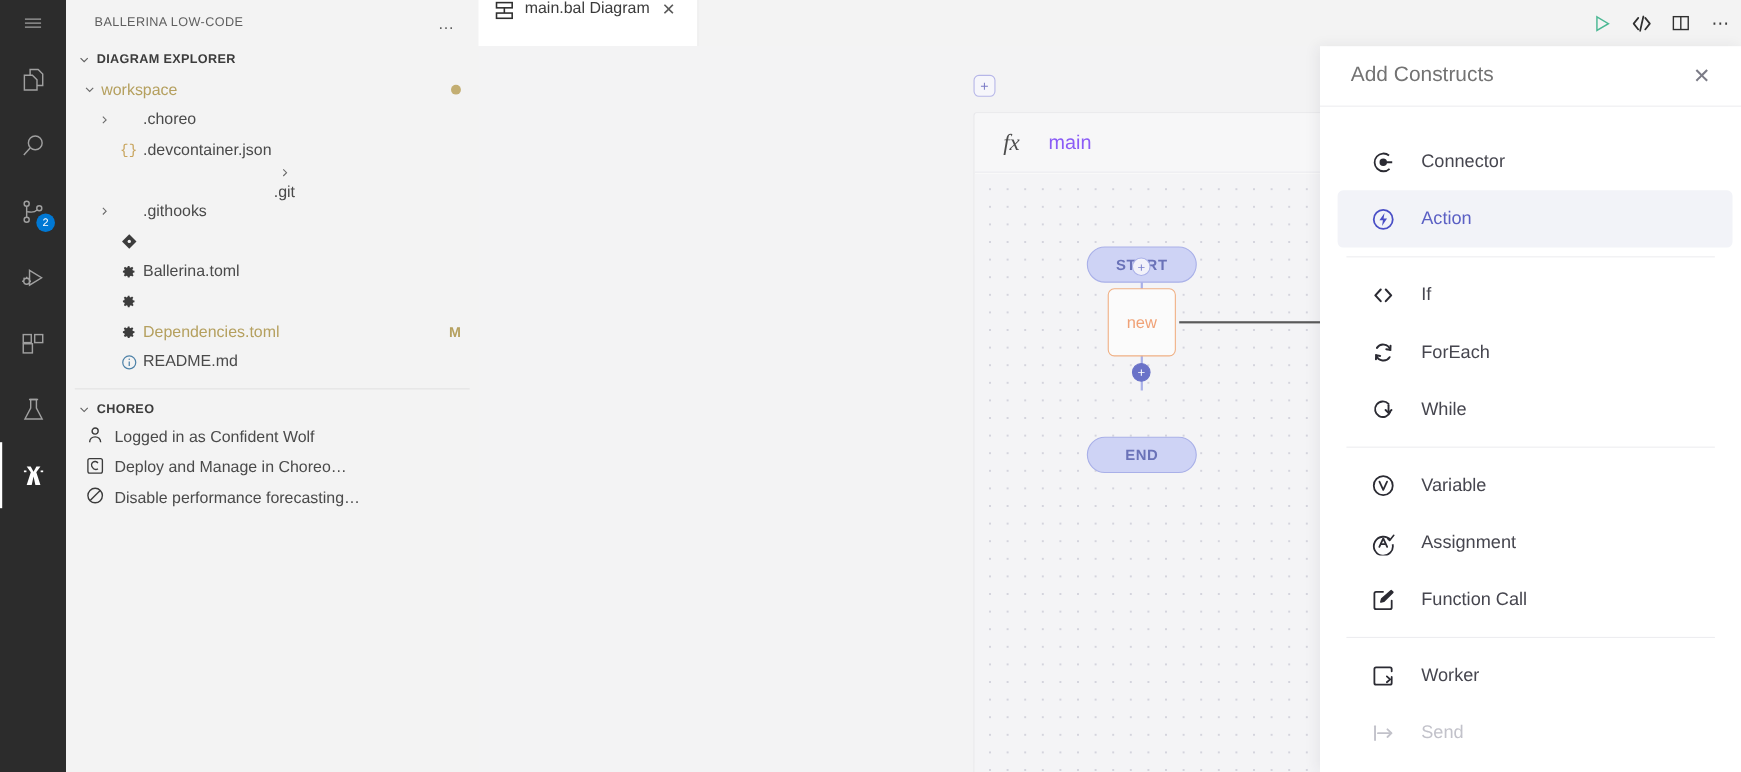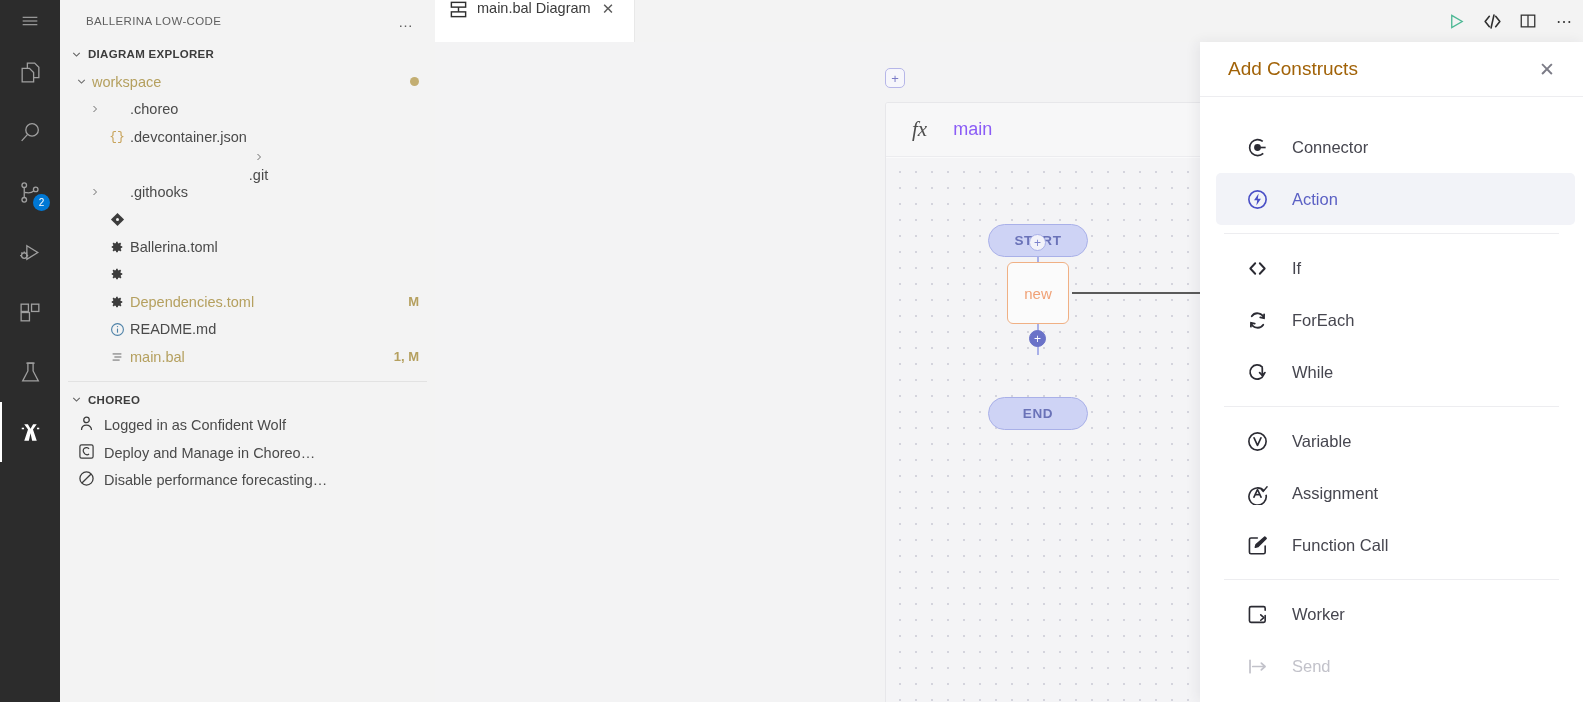--- a/index.html
+++ b/index.html
@@ -181,21 +181,21 @@
   .panel {
     position:absolute; right:0; top:42px; width:383px; bottom:0;
     background:#ffffff; z-index: 60;
     box-shadow: -3px 0 12px rgba(40,40,60,0.07);
     display:flex; flex-direction:column;
   }
   .panel-head {
     height:55px; display:flex; align-items:center; justify-content:space-between;
     padding:0 28px 0 28px; border-bottom:1px solid #ededf0; flex:0 0 55px;
   }
-  .panel-title { font-size:19px; color:#a16207; }
+  .panel-title { font-size:19px; color:#737373; }
   .panel-close { font-size:19px; color:#7b7b86; }
   .panel-list { padding-top:24px; overflow:hidden; }
   .construct {
     display:flex; align-items:center; gap:22px;
     height:52px; padding-left:28px; margin:0 8px 0 16px; border-radius:5px;
     font-size:16.5px; color:#46464f;
   }
   .construct.selected { background:#f2f3f8; color:#5b60c4; }
   .construct.disabled { color:#c2c2ca; }
   .construct .cicon { width:26px; height:26px; display:flex; align-items:center; justify-content:center; flex:0 0 26px; }
@@ -395,32 +395,20 @@
           <svg width="15" height="15" viewBox="0 0 16 16" fill="none" stroke="#4e82a8" stroke-width="1.2">
               <circle cx="8" cy="8" r="6.3"></circle>
               <line x1="8" y1="7" x2="8" y2="11.4"></line>
               <circle cx="8" cy="4.9" r="0.75" fill="#4e82a8" stroke="none"></circle>
             </svg>
         </span>
         <span class="lbl">README.md</span>
         <span class="state"></span>
       </div>
 
-      <div class="tree-row mod" style="padding-left:26px;">
-        <span class="twisty"></span>
-        <span class="ficon">
-          <svg width="14" height="14" viewBox="0 0 16 16" fill="none" stroke="#6f6f6f" stroke-width="1.2">
-            <line x1="3" y1="4.5" x2="13" y2="4.5"></line>
-              <line x1="5" y1="8" x2="13" y2="8"></line>
-              <line x1="3" y1="11.5" x2="11" y2="11.5"></line>
-          </svg>
-        </span>
-        <span class="lbl">main.bal</span>
-        <span class="state">1, M</span>
-      </div>
 
       <div class="sb-sep"></div>
 
       <div class="section-header" style="margin-top:6px;">
         <span class="chev">
           <svg width="13" height="13" viewBox="0 0 16 16" fill="none" stroke="#5f5f5f" stroke-width="1.3">
               <path d="M4 6l4 4 4-4"></path>
             </svg>
         </span>
         <span>CHOREO</span>

